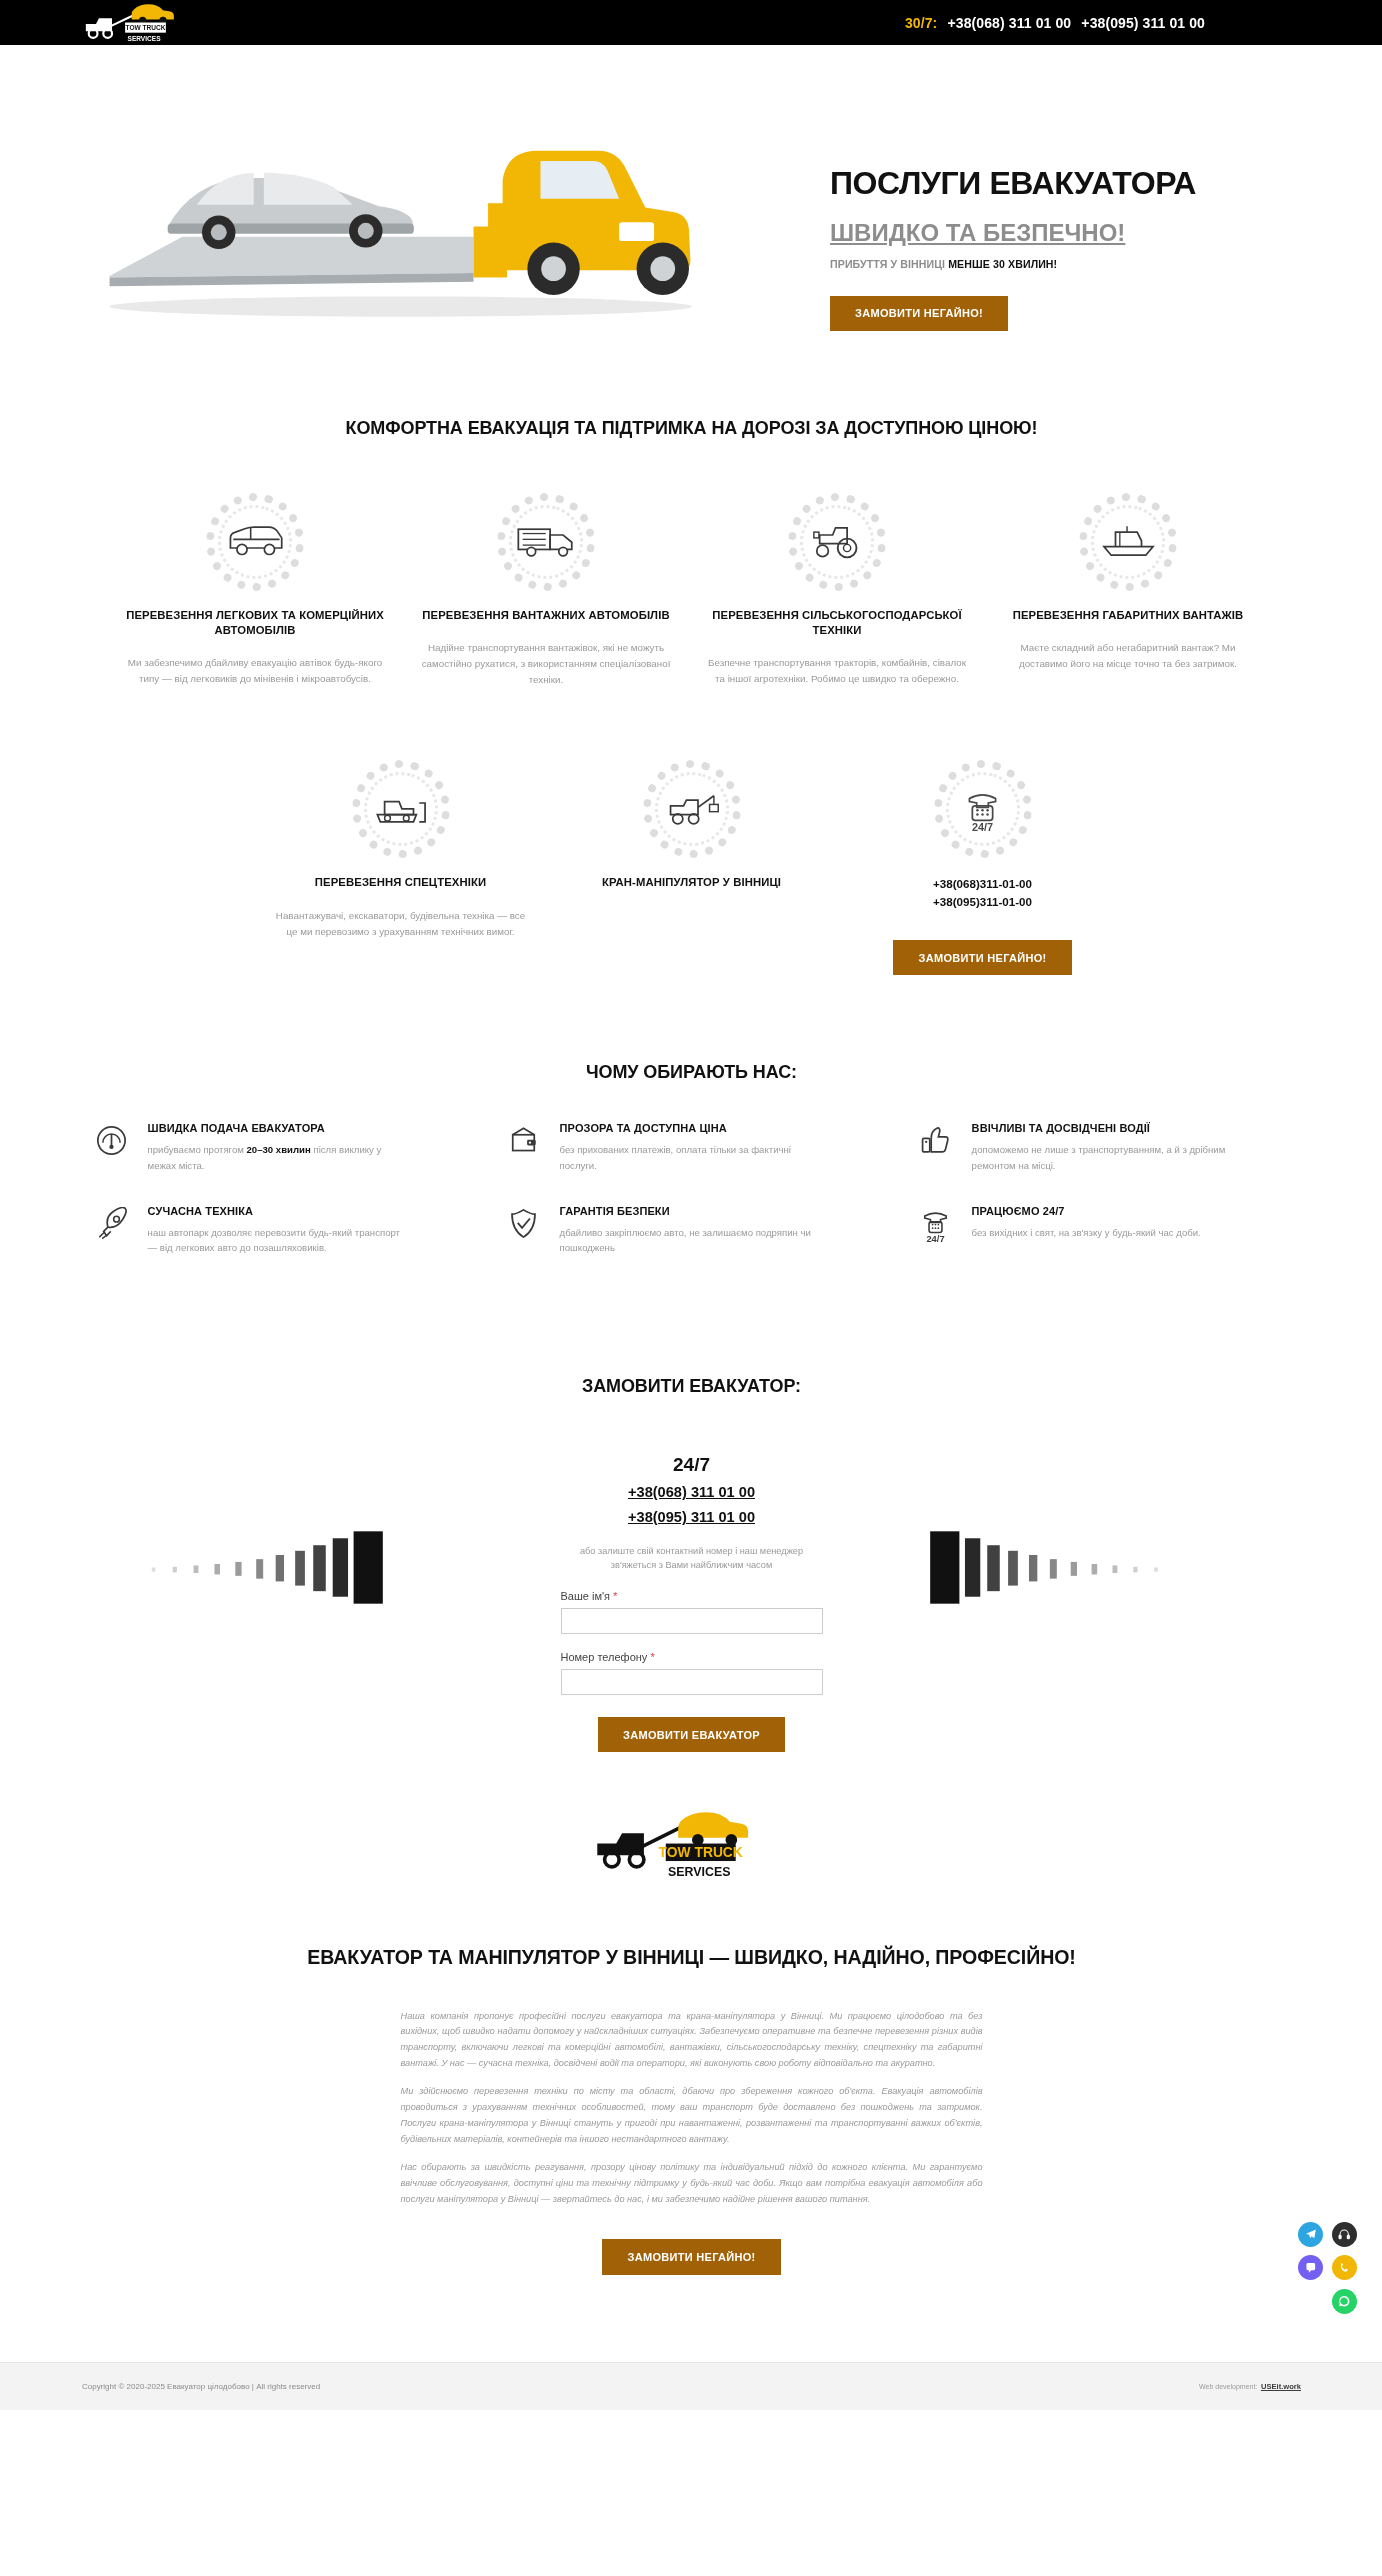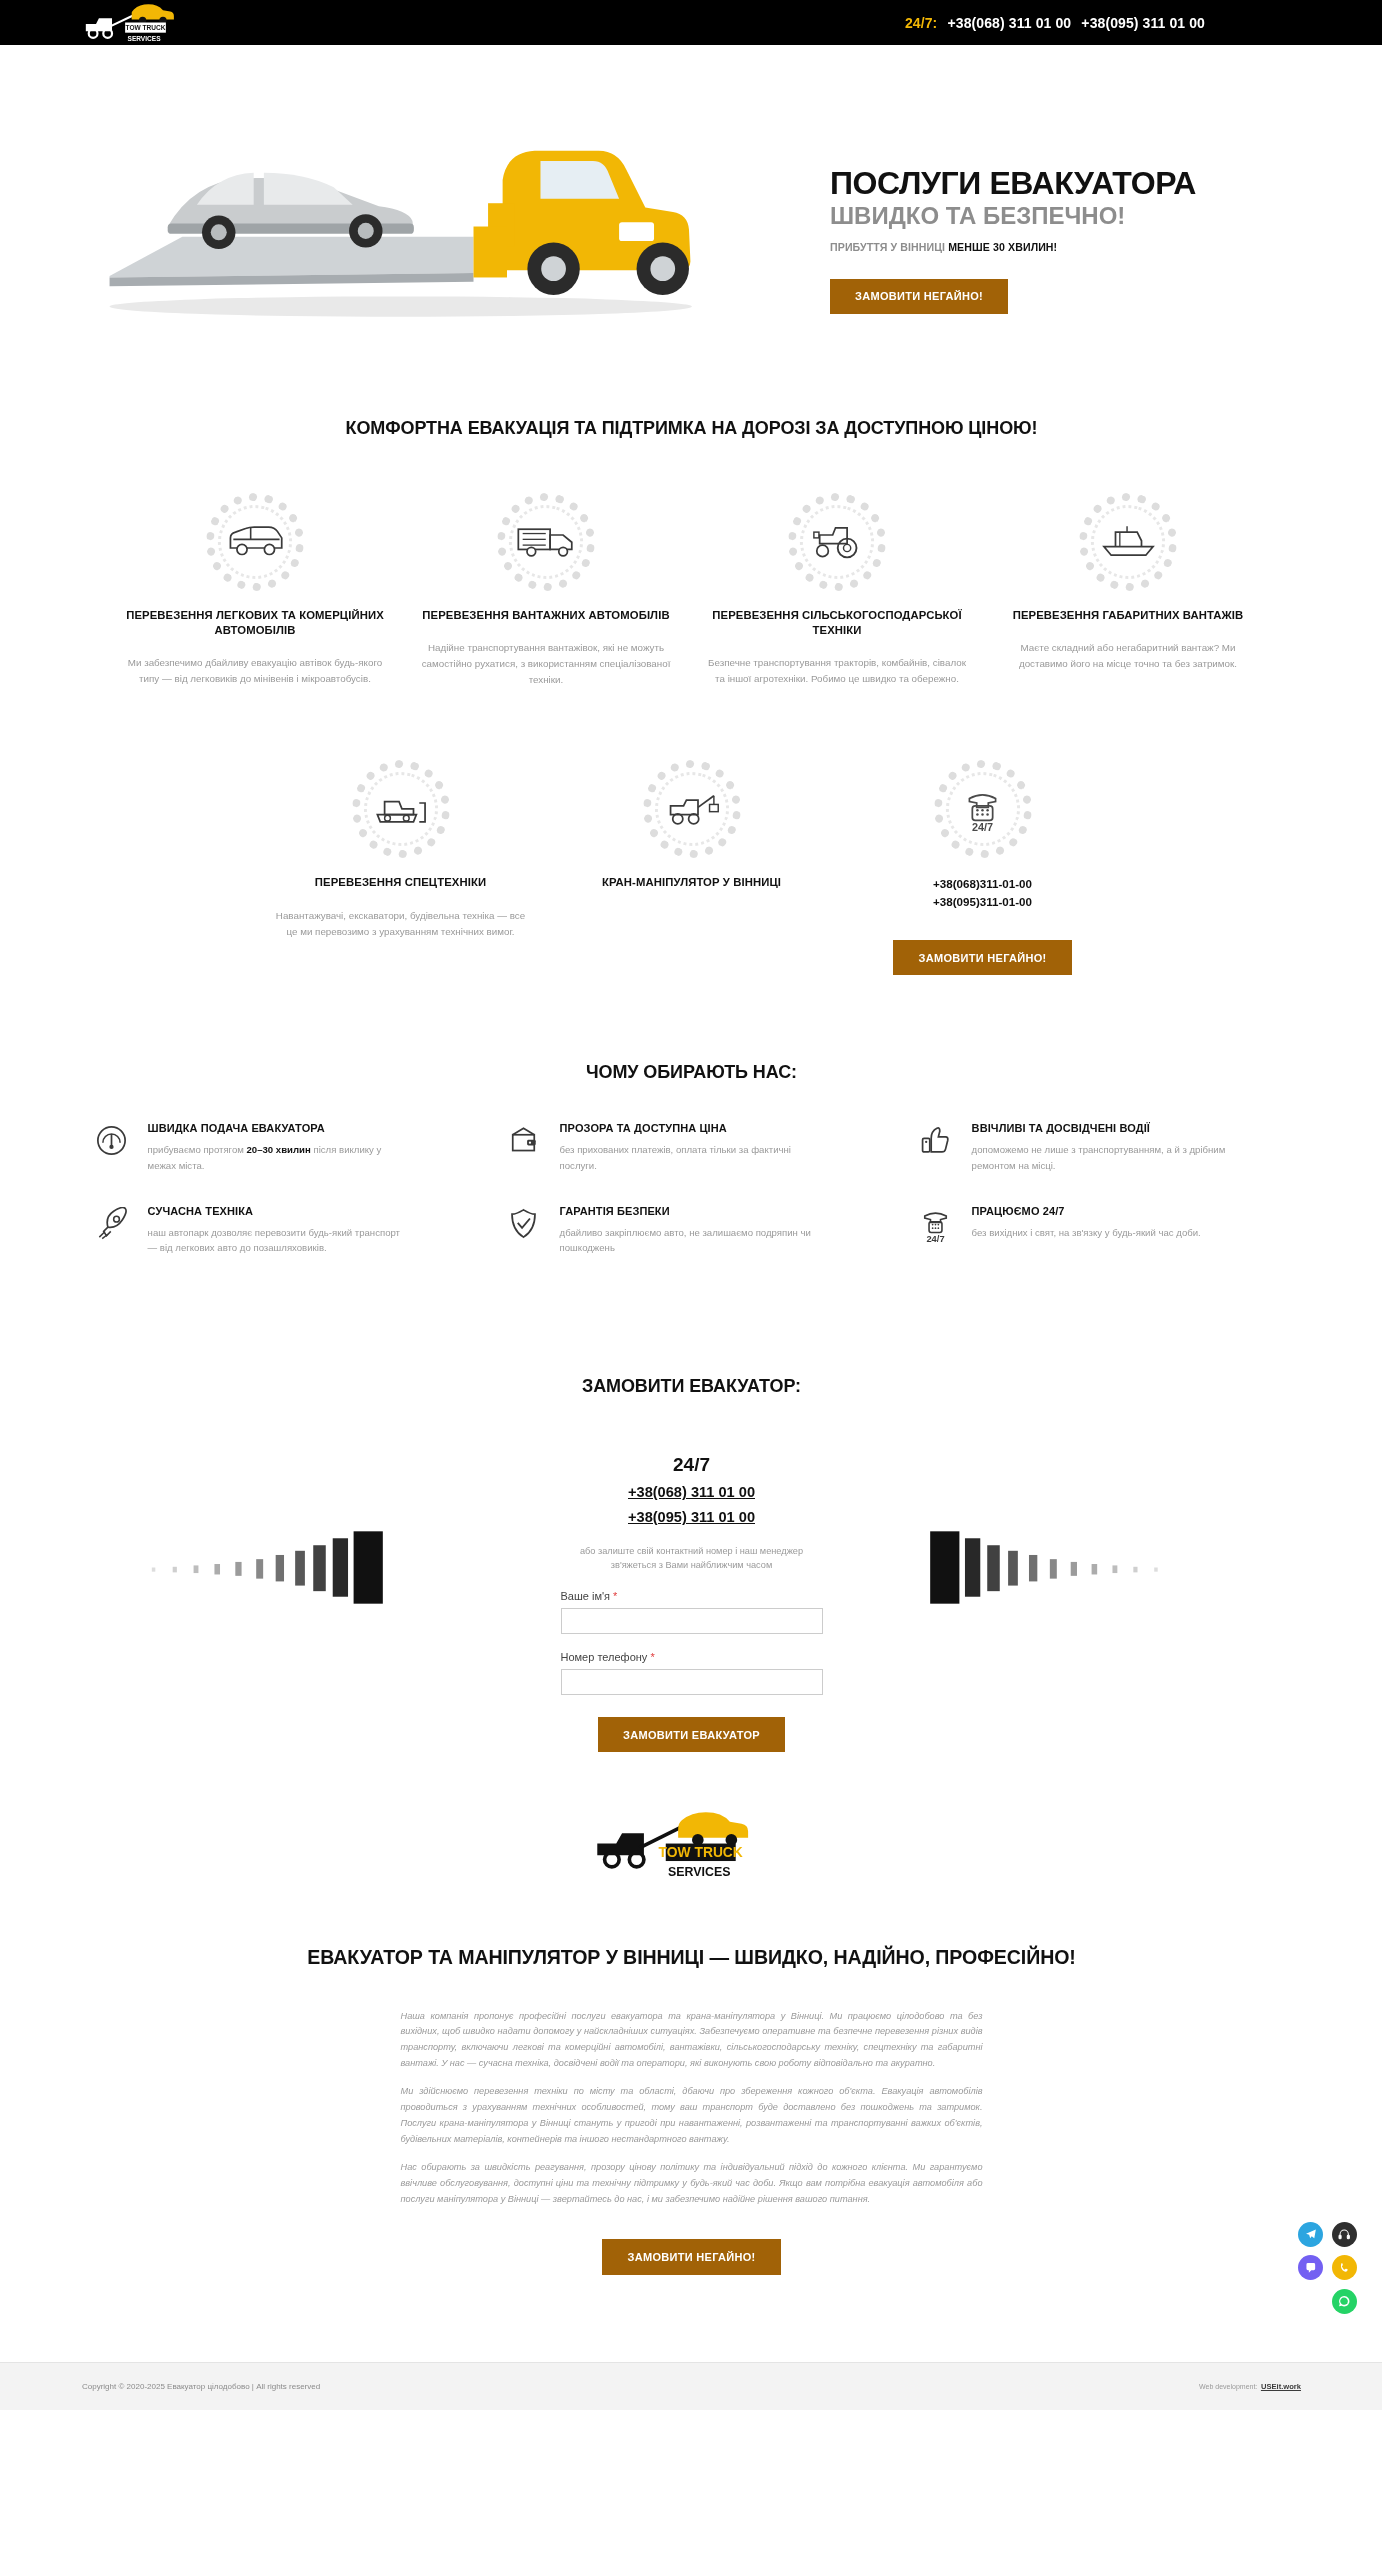--- a/index.html
+++ b/index.html
@@ -67,21 +67,22 @@
     letter-spacing: -0.4px;
     color: #111;
     line-height: 1.02;
     font-stretch: condensed;
   }
   .hero-sub {
     font-size: 24px;
     font-weight: 700;
     color: #8d8d8d;
     line-height: 1.1;
-    margin-top: 3px;
+    margin-top: 20px;
+    text-decoration: underline;
   }
   .hero-note {
     margin-top: 11.6px;
     font-size: 10.6px;
     color: #8d8d8d;
     font-weight: 700;
     letter-spacing: 0.1px;
   }
   .hero-note b { color: #111; }
   .btn-yellow {
@@ -360,21 +361,21 @@
         <path d="M74 10 q8 -7 20 -7 q13 0 20 8 l10 2 q5 1 5 6 l0 5 l-58 0 l0 -7 q0 -5 3 -7z" fill="#f2b705"></path>
         <circle cx="86" cy="25" r="5" fill="#111"></circle>
         <circle cx="114" cy="25" r="5" fill="#111"></circle>
         <rect x="62" y="28" width="56" height="14" fill="#fff"></rect>
         <text x="90" y="38" font-family="Liberation Sans, sans-serif" font-size="9" font-weight="700" fill="#111" text-anchor="middle">TOW TRUCK</text>
         <text x="88" y="53" font-family="Liberation Sans, sans-serif" font-size="9" font-weight="700" fill="#fff" text-anchor="middle">SERVICES</text>
       </svg>
     </a>
 
     <div class="topbar-contacts">
-      <span class="topbar-247">24/7:</span>
+      <span class="topbar-247">30/7:</span>
       <a class="topbar-phone" href="#">+38(068) 311 01 00</a>
       <a class="topbar-phone" href="#">+38(095) 311 01 00</a>
     </div>
   </header>
 
   <section class="hero">
     <div class="hero-img">
       <svg viewBox="0 0 860 320" width="626" height="233" aria-hidden="true">
 
         <path d="M20 250 L120 196 L520 196 L520 246 L20 252 Z" fill="#cfd3d6"></path>

